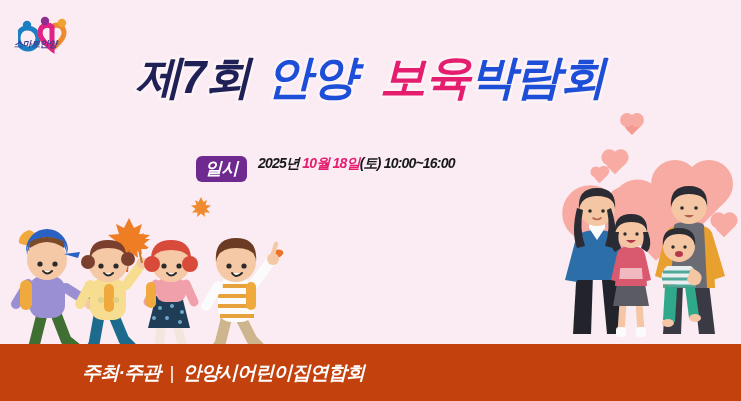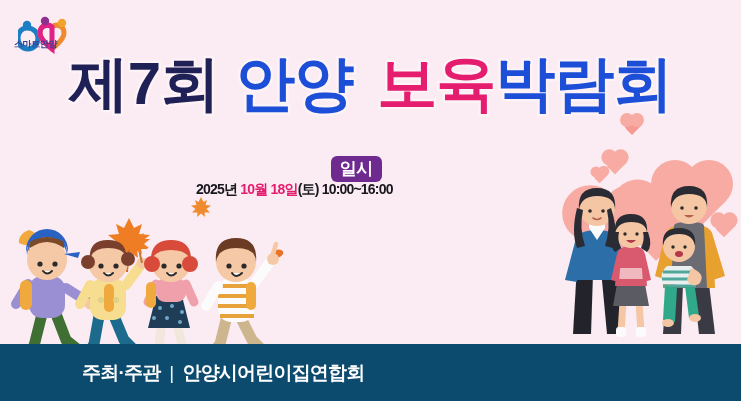--- a/index.html
+++ b/index.html
@@ -9,20 +9,21 @@
     background: #ffffff;
   }
   #poster {
     position: relative;
     width: 741px;
     height: 401px;
     overflow: hidden;
     background: #fbebf2;
     font-family: "Liberation Sans", "DejaVu Sans", sans-serif;
     user-select: none;
+    font-style: italic;
   }
 
   
   .heart {
     position: absolute;
     transform: rotate(-45deg);
     background: #f7aba3;
     border-radius: 6px 0 0 0;
   }
   .heart::before,
@@ -68,43 +69,42 @@
   .title-row {
     position: absolute;
     left: 0;
     right: 0;
     top: 54px;
     text-align: center;
     white-space: nowrap;
     line-height: 1;
   }
   .title-seg {
-    font-size: 60px;
+    font-size: 46px;
     font-weight: 900;
     letter-spacing: -1px;
     -webkit-text-stroke: 5px #fdf3f7;
     paint-order: stroke fill;
   }
   .t-navy  { color: #1f2156; }
   .t-purple{ color: #1d4ed8; }
   .t-pink  { color: #e51d6e; margin-left: 24px; }
   .t-gap   { display: inline-block; width: 16px; }
 
   
   .info-block {
     position: absolute;
     left: 196px;
     top: 156px;
   }
   .info-line {
     display: flex;
-    align-items: flex-end;
+    align-items: flex-start;
     margin-bottom: 7px;
     white-space: nowrap;
-    flex-direction: column;
   }
   .badge {
     display: inline-block;
     background: #6f2a90;
     color: #ffffff;
     font-size: 17px;
     font-weight: 800;
     letter-spacing: -0.5px;
     padding: 4px 9px 5px;
     border-radius: 6px;
@@ -120,21 +120,21 @@
   }
   .info-text .hl { color: #e51d6e; }
 
   
   .bottom-bar {
     position: absolute;
     left: 0;
     right: 0;
     bottom: 0;
     height: 57px;
-    background: #0c4a6e;
+    background: #c2410c;
     display: flex;
     align-items: center;
   }
   .bar-left {
     position: absolute;
     left: 82px;
     color: #ffffff;
     font-size: 19px;
     font-weight: 800;
     letter-spacing: -0.8px;

